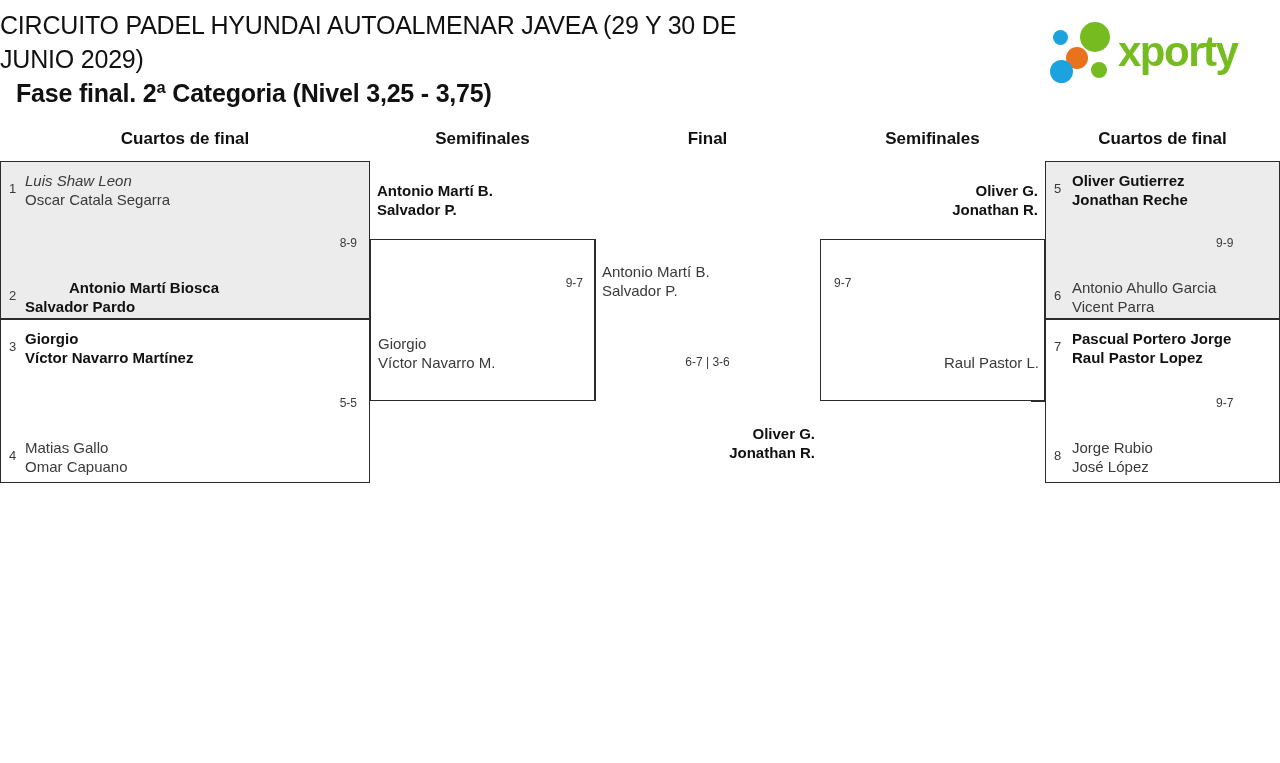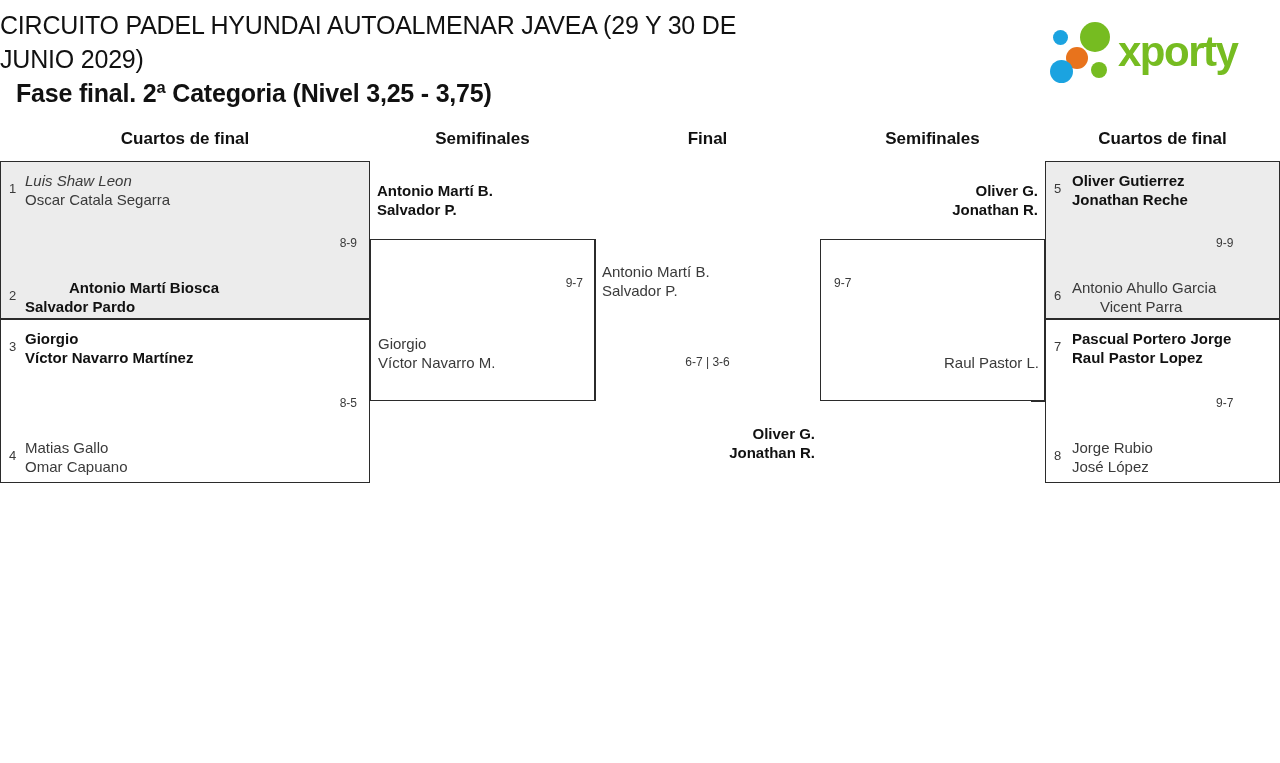--- a/index.html
+++ b/index.html
@@ -178,21 +178,21 @@
     <div class="seed" style="left:8px; top:126px;">2</div>
     <div class="team winner" style="left:24px; top:116px;margin-left:44px;">Antonio Martí Biosca</div>
     <div class="team winner" style="left:24px; top:135px;">Salvador Pardo</div>
   </div>
 
   <div class="match-box plain" style="left:0px; top:209px; width:370px; height:164px;">
     <div class="seed" style="left:8px; top:19px;">3</div>
     <div class="team winner" style="left:24px; top:9px;">Giorgio</div>
     <div class="team winner" style="left:24px; top:28px;">Víctor Navarro Martínez</div>
 
-    <div class="score" style="left:0px; top:74px; width:356px; text-align:right;">8-5</div>
+    <div class="score" style="left:0px; top:74px; width:356px; text-align:right;">5-5</div>
 
     <div class="seed" style="left:8px; top:128px;">4</div>
     <div class="team" style="left:24px; top:118px;">Matias Gallo</div>
     <div class="team" style="left:24px; top:137px;">Omar Capuano</div>
   </div>
 
   <div class="team winner" style="left:377px; top:71px;">Antonio Martí B.</div>
   <div class="team winner" style="left:377px; top:90px;">Salvador P.</div>
 
   <div class="match-box plain" style="left:370px; top:129px; width:225px; height:162px;">
@@ -222,21 +222,21 @@
 
   <div class="match-box shaded" style="left:1045px; top:51px; width:235px; height:158px;">
     <div class="seed" style="left:8px; top:19px;">5</div>
     <div class="team winner" style="left:26px; top:9px;">Oliver Gutierrez</div>
     <div class="team winner" style="left:26px; top:28px;">Jonathan Reche</div>
 
     <div class="score" style="left:170px; top:72px;">9-9</div>
 
     <div class="seed" style="left:8px; top:126px;">6</div>
     <div class="team" style="left:26px; top:116px;">Antonio Ahullo Garcia</div>
-    <div class="team" style="left:26px; top:135px;margin-left:28px;">Vicent Parra</div>
+    <div class="team" style="left:26px; top:135px;">Vicent Parra</div>
   </div>
 
   <div class="match-box plain" style="left:1045px; top:209px; width:235px; height:164px;">
     <div class="seed" style="left:8px; top:19px;">7</div>
     <div class="team winner" style="left:26px; top:9px;">Pascual Portero Jorge</div>
     <div class="team winner" style="left:26px; top:28px;">Raul Pastor Lopez</div>
 
     <div class="score" style="left:170px; top:74px;">9-7</div>
 
     <div class="seed" style="left:8px; top:128px;">8</div>

